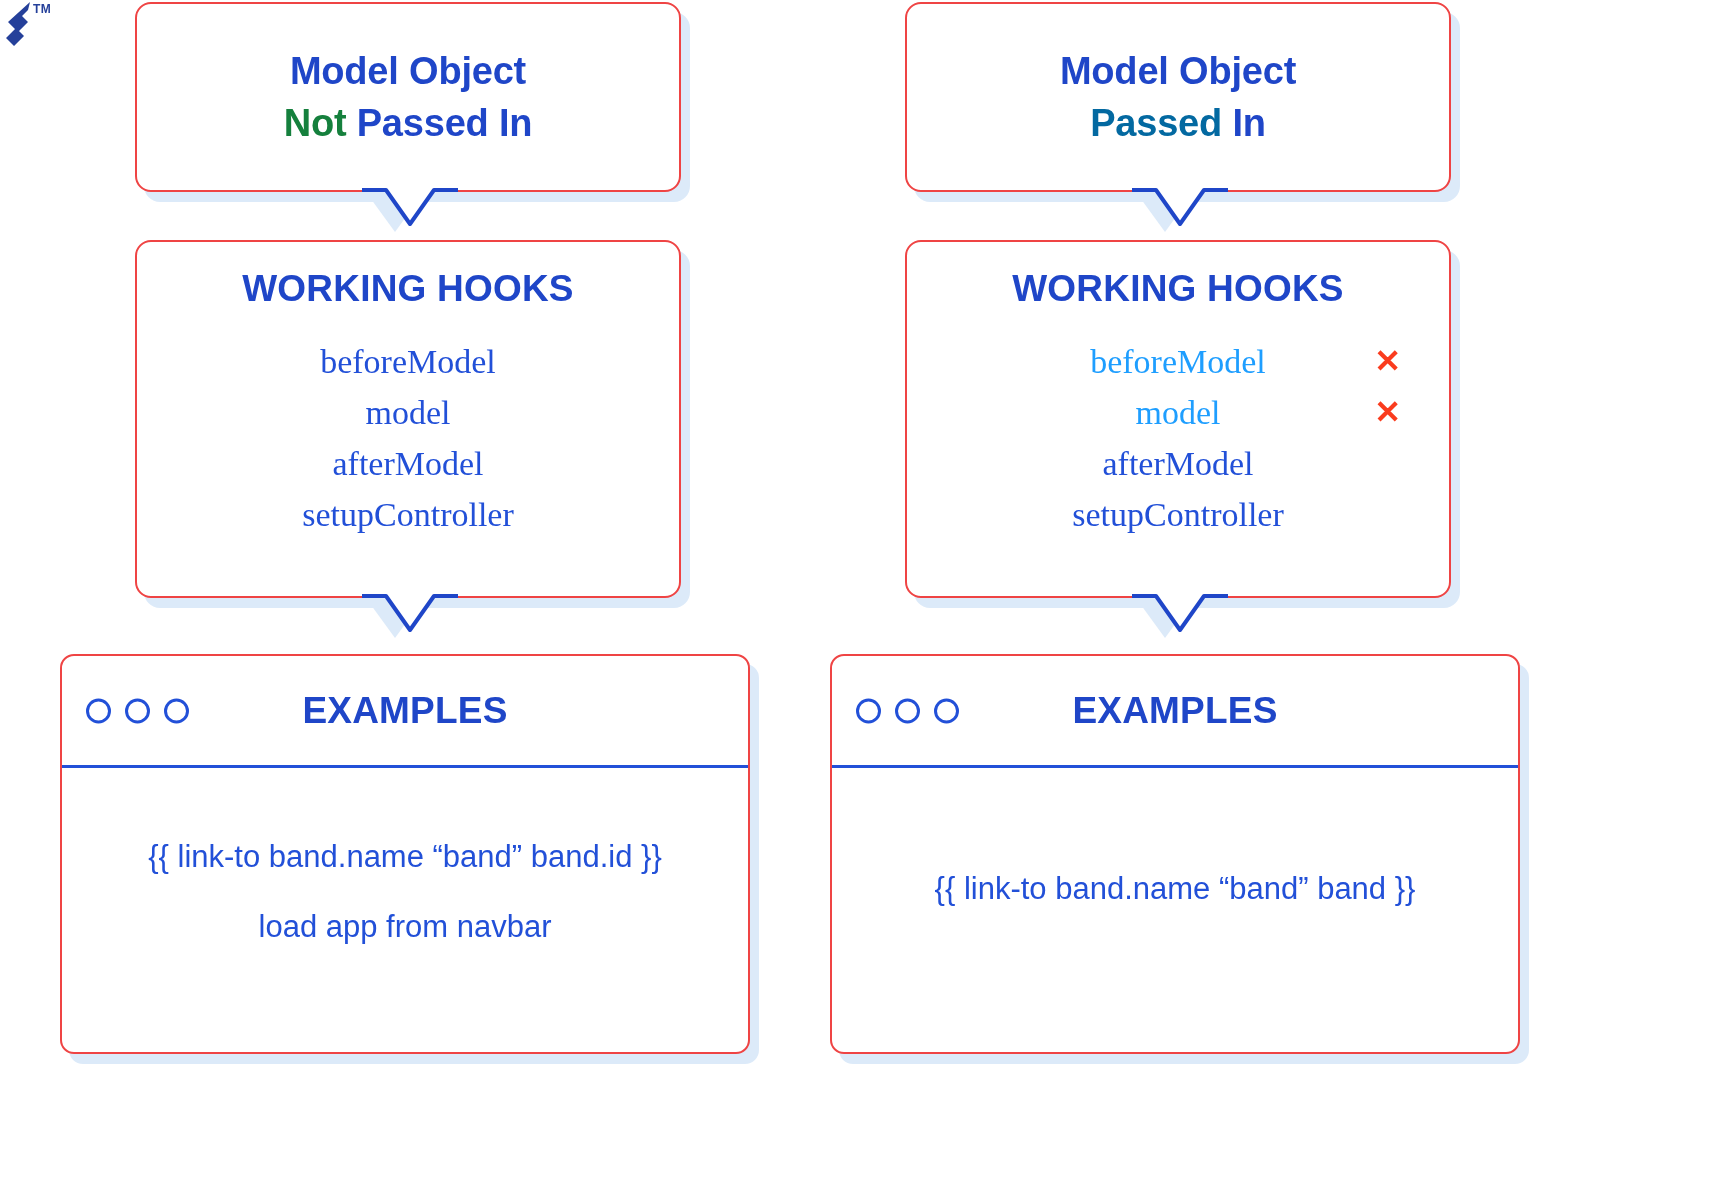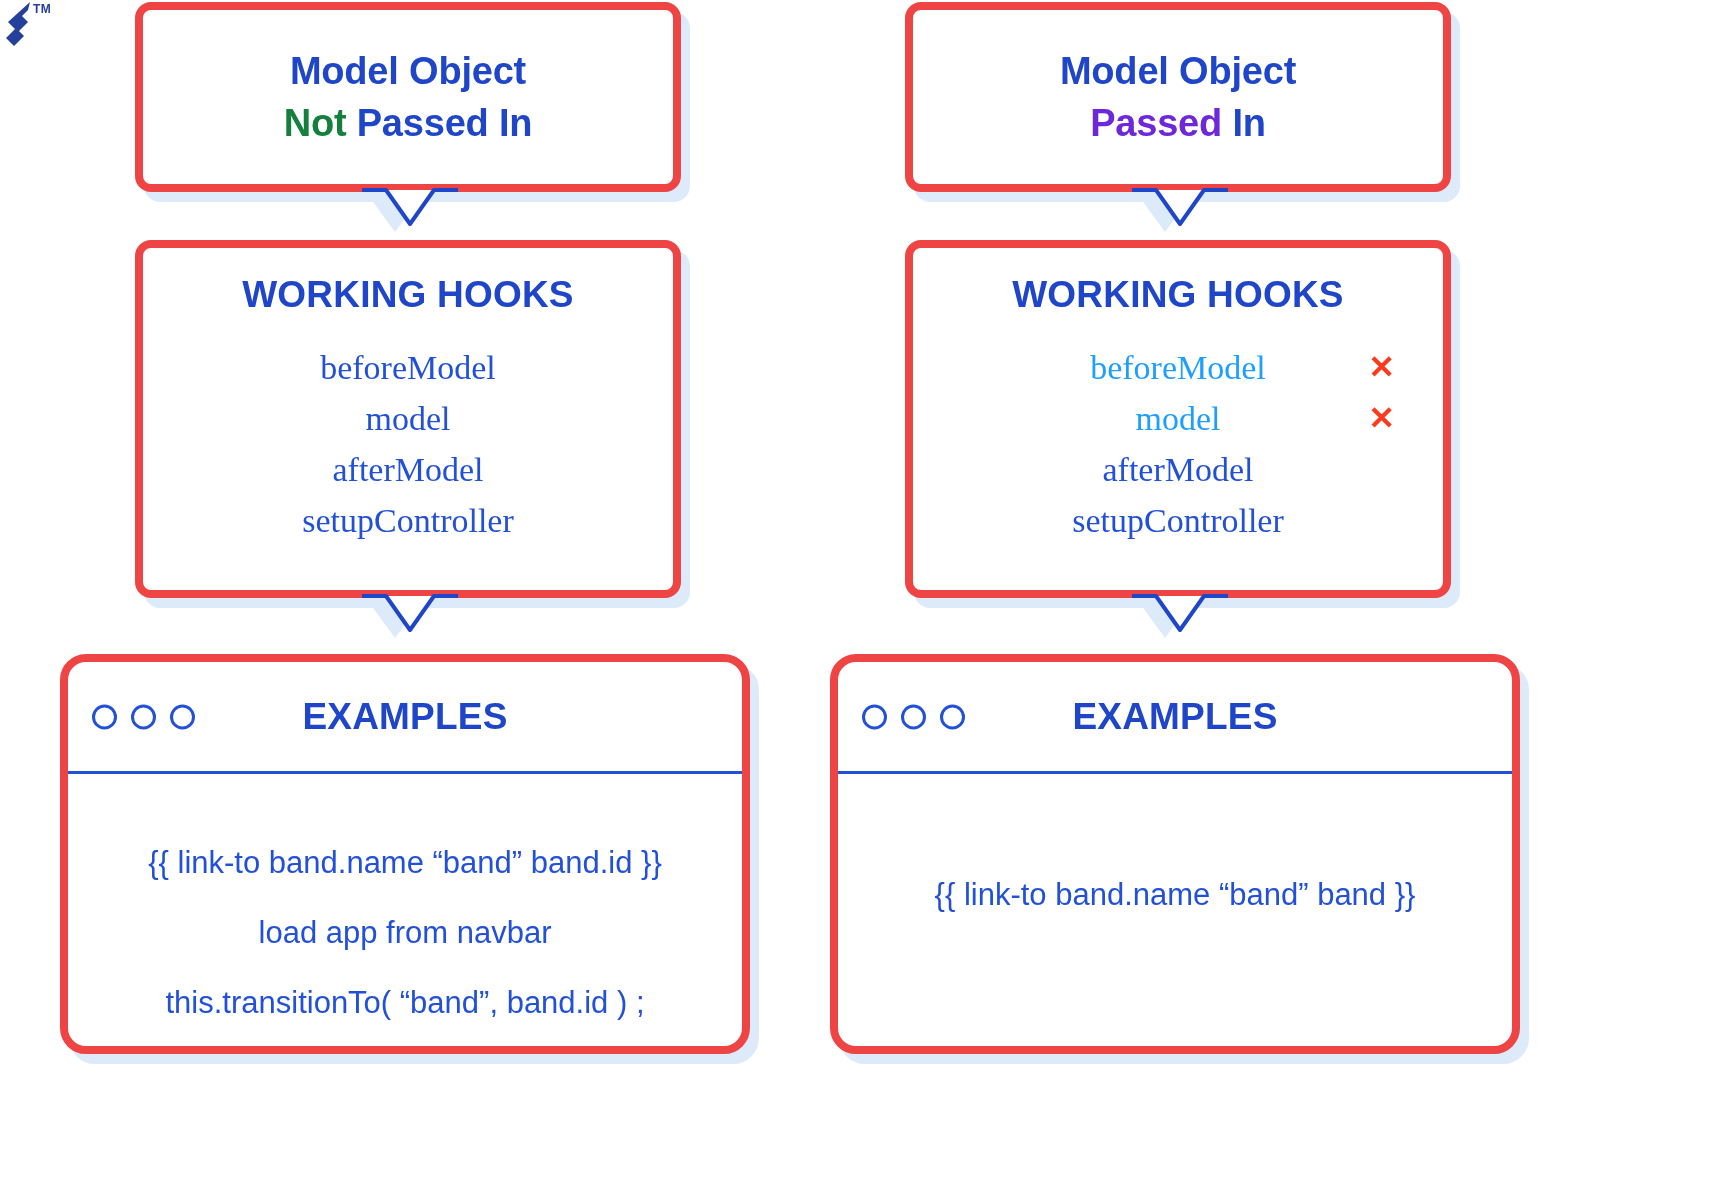--- a/index.html
+++ b/index.html
@@ -43,21 +43,21 @@
     top: 0;
     width: 700px;
     height: 1182px;
   }
   .col-left  { left: 60px; }
   .col-right { left: 830px; }
 
   
   .bubble {
     position: absolute;
-    border: 8px solid #ef4444;
+    border: 2px solid #ef4444;
     border-radius: 16px;
     background: #ffffff;
     filter: drop-shadow(9px 10px 0 #dceaf9);
   }
 
   
   .tail {
     position: absolute;
     width: 96px;
     height: 54px;
@@ -78,21 +78,21 @@
   }
   .head-txt {
     text-align: center;
     font-size: 38px;
     font-weight: bold;
     line-height: 1.38;
     color: #1f46c8;
     letter-spacing: -0.2px;
   }
   .hl-red   { color: #15803d; }
-  .hl-green { color: #6d28d9; }
+  .hl-green { color: #0369a1; }
 
   
   .b-hooks {
     left: 75px;
     top: 240px;
     width: 546px;
     height: 358px;
     padding-top: 26px;
   }
   .hooks-title {
@@ -124,21 +124,21 @@
     color: #fa3c1e;
     line-height: 51px;
   }
 
   
   .b-ex {
     left: 0px;
     top: 654px;
     width: 690px;
     height: 400px;
-    border-radius: 26px;
+    border-radius: 14px;
     filter: drop-shadow(9px 10px 0 #dceaf9);
   }
   .ex-bar {
     position: relative;
     height: 112px;
     border-bottom: 3px solid #2250d8;
     display: flex;
     align-items: center;
     justify-content: center;
   }
@@ -232,21 +232,20 @@
         <div class="dots">
           <span class="dot"></span>
           <span class="dot"></span>
           <span class="dot"></span>
         </div>
         <div class="ex-title">EXAMPLES</div>
       </div>
       <div class="ex-body">
         <div class="ex-line">{{ link-to band.name “band” band.id }}</div>
         <div class="ex-line">load app from navbar</div>
-        <div class="ex-line">this.transitionTo( “band”, band.id ) ;</div>
       </div>
     </div>
   </div>
 
   <div class="col col-right">
 
     <div class="bubble b-head">
       <div class="head-txt">
         <span>Model Object</span><br>
         <span class="hl-green">Passed</span><span> In</span>

